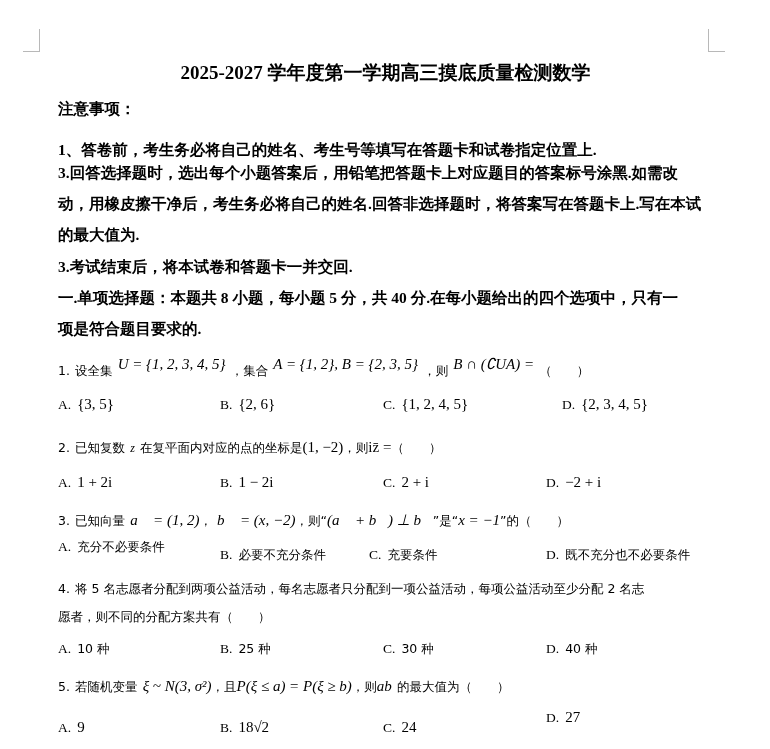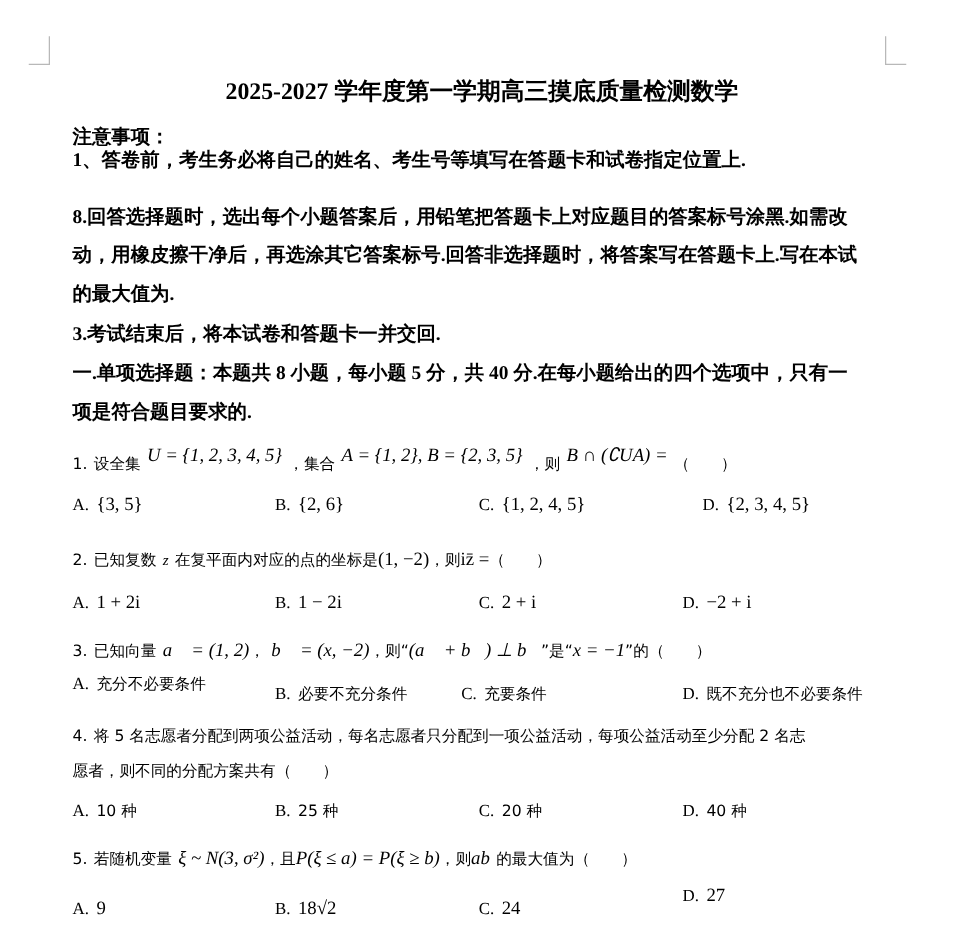--- a/index.html
+++ b/index.html
@@ -25,23 +25,23 @@
 <body>
 
 <div class="corner tl" style="left:23px;top:29px;width:16px;height:22px;"></div>
 <div class="corner" style="left:708px;top:29px;width:16px;height:22px;border-width:0 0 1px 1px;"></div>
 
 <div class="page">
 
   <div class="title">2025-2027 学年度第一学期高三摸底质量检测数学</div>
 
   <div class="line bold" style="top:99px;">注意事项：</div>
-  <div class="line bold" style="top:118px;text-align:right;">1、答卷前，考生务必将自己的姓名、考生号等填写在答题卡和试卷指定位置上.</div>
-  <div class="line bold" style="top:163px;">8.回答选择题时，选出每个小题答案后，用铅笔把答题卡上对应题目的答案标号涂黑.如需改</div>
-  <div class="line bold" style="top:194px;">动，用橡皮擦干净后，再选涂其它答案标号.回答非选择题时，将答案写在答题卡上.写在本试</div>
+  <div class="line bold" style="top:140px;text-align:right;">1、答卷前，考生务必将自己的姓名、考生号等填写在答题卡和试卷指定位置上.</div>
+  <div class="line bold" style="top:163px;">3.回答选择题时，选出每个小题答案后，用铅笔把答题卡上对应题目的答案标号涂黑.如需改</div>
+  <div class="line bold" style="top:194px;">动，用橡皮擦干净后，考生务必将自己的姓名.回答非选择题时，将答案写在答题卡上.写在本试</div>
   <div class="line bold" style="top:225px;">的最大值为.</div>
   <div class="line bold" style="top:257px;">3.考试结束后，将本试卷和答题卡一并交回.</div>
 
   <div class="line bold" style="top:288px;">一.单项选择题：本题共 8 小题，每小题 5 分，共 40 分.在每小题给出的四个选项中，只有一</div>
   <div class="line bold" style="top:319px;">项是符合题目要求的.</div>
 
   <div class="line" style="top:355px;">
     <span class="q">1.</span>
     <span class="q">设全集</span>
     <span class="mi sup">U = {1, 2, 3, 4, 5}</span>
@@ -78,21 +78,21 @@
   <div class="opt" style="left:311px;top:547px;text-align:right;"><span class="lbl">C.</span><span class="cn">充要条件</span></div>
   <div class="opt" style="left:488px;top:547px;"><span class="lbl">D.</span><span class="cn">既不充分也不必要条件</span></div>
 
   <div class="line" style="top:578px;">
     <span class="q">4.</span>
     <span class="q">将 5 名志愿者分配到两项公益活动，每名志愿者只分配到一项公益活动，每项公益活动至少分配 2 名志</span>
   </div>
   <div class="line q" style="top:609px;">愿者，则不同的分配方案共有（　　）</div>
   <div class="opt" style="left:0;top:641px;"><span class="lbl">A.</span><span class="cn">10 种</span></div>
   <div class="opt" style="left:162px;top:641px;"><span class="lbl">B.</span><span class="cn">25 种</span></div>
-  <div class="opt" style="left:325px;top:641px;"><span class="lbl">C.</span><span class="cn">20 种</span></div>
+  <div class="opt" style="left:325px;top:641px;"><span class="lbl">C.</span><span class="cn">30 种</span></div>
   <div class="opt" style="left:488px;top:641px;"><span class="lbl">D.</span><span class="cn">40 种</span></div>
 
   <div class="line" style="top:676px;">
     <span class="q">5.</span>
     <span class="q">若随机变量</span>
     <span class="mi">ξ ~ N(3, σ²)</span><span class="q">，且</span><span class="mi">P(ξ ≤ a) = P(ξ ≥ b)</span><span class="q">，则</span><span class="mi">ab</span>
     <span class="q">的最大值为（　　）</span>
   </div>
   <div class="opt" style="left:0;top:719px;"><span class="lbl">A.</span><span class="val">9</span></div>
   <div class="opt" style="left:162px;top:719px;"><span class="lbl">B.</span><span class="val">18√2</span></div>

